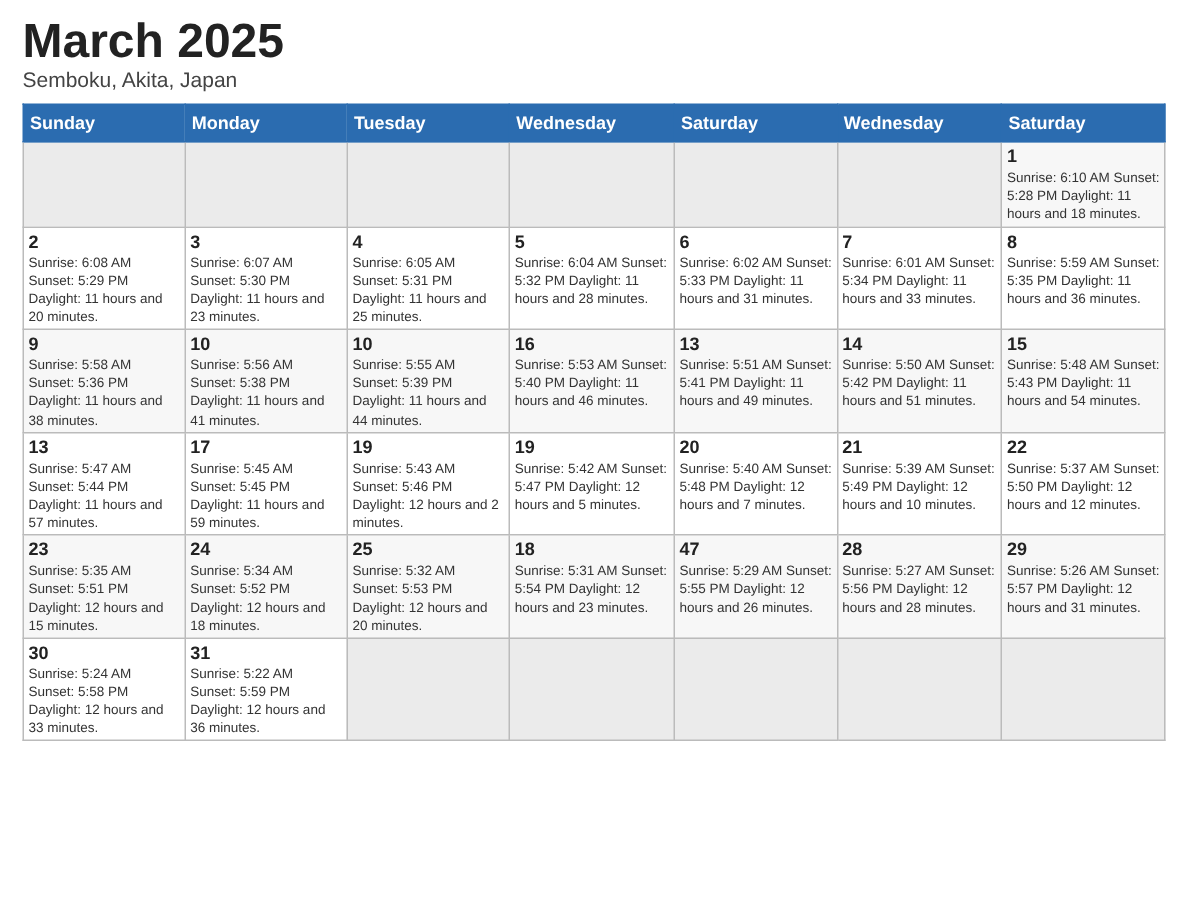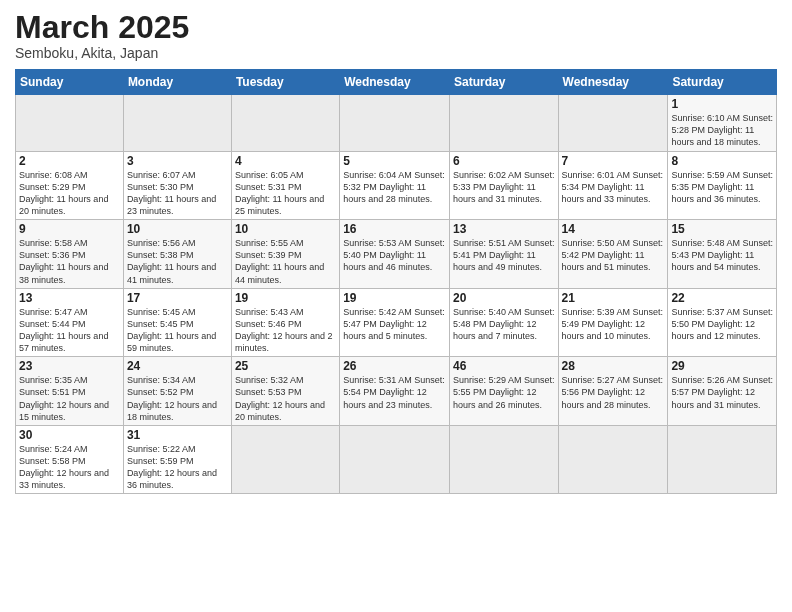--- a/index.html
+++ b/index.html
@@ -269,27 +269,27 @@
 Sunset: 5:52 PM
 Daylight: 12 hours and 18 minutes.</div>
           </td>
           <td>
             <div class="day-num">25</div>
             <div class="day-info">Sunrise: 5:32 AM
 Sunset: 5:53 PM
 Daylight: 12 hours and 20 minutes.</div>
           </td>
           <td>
-            <div class="day-num">26</div>
+            <div class="day-num">18</div>
             <div class="day-info">Sunrise: 5:31 AM
 Sunset: 5:54 PM
 Daylight: 12 hours and 23 minutes.</div>
           </td>
           <td>
-            <div class="day-num">46</div>
+            <div class="day-num">47</div>
             <div class="day-info">Sunrise: 5:29 AM
 Sunset: 5:55 PM
 Daylight: 12 hours and 26 minutes.</div>
           </td>
           <td>
             <div class="day-num">28</div>
             <div class="day-info">Sunrise: 5:27 AM
 Sunset: 5:56 PM
 Daylight: 12 hours and 28 minutes.</div>
           </td>

